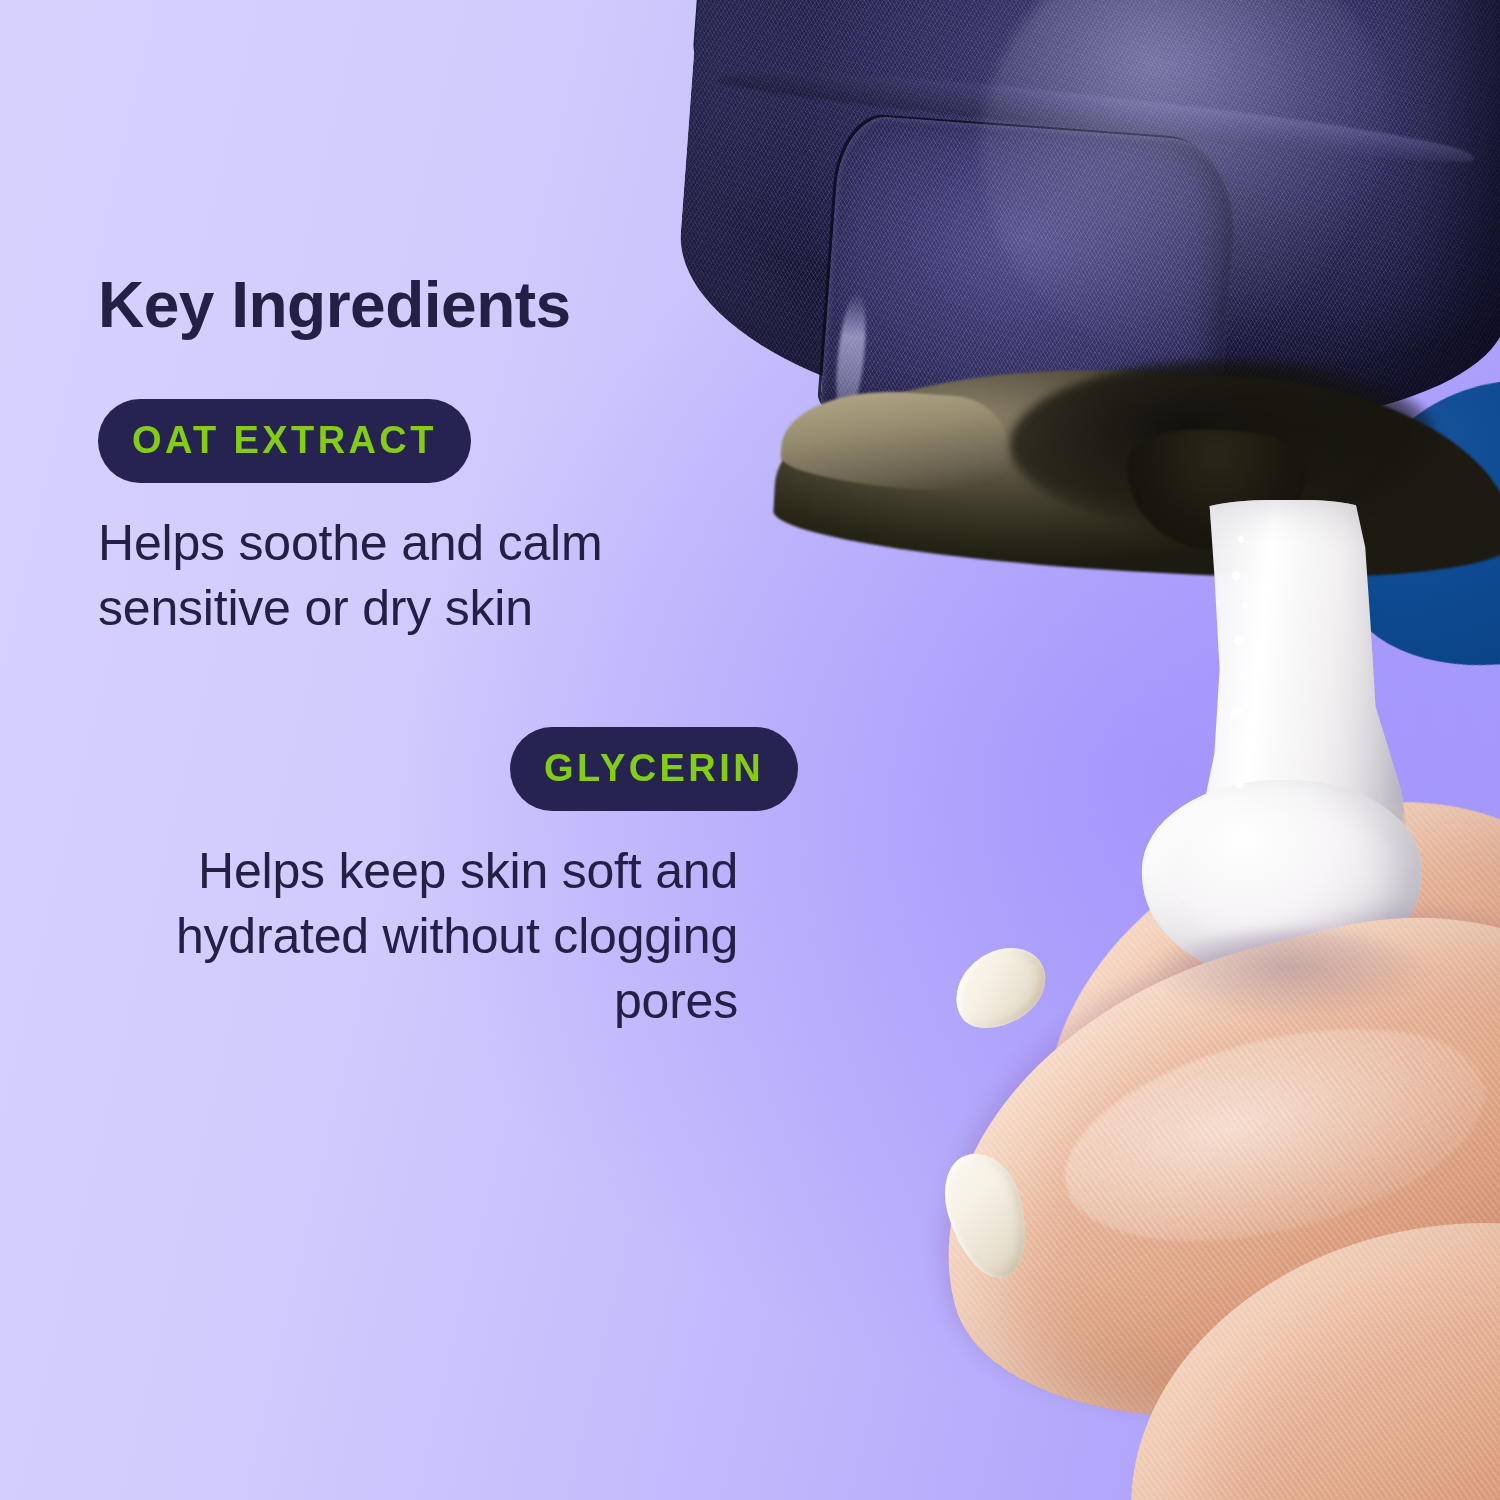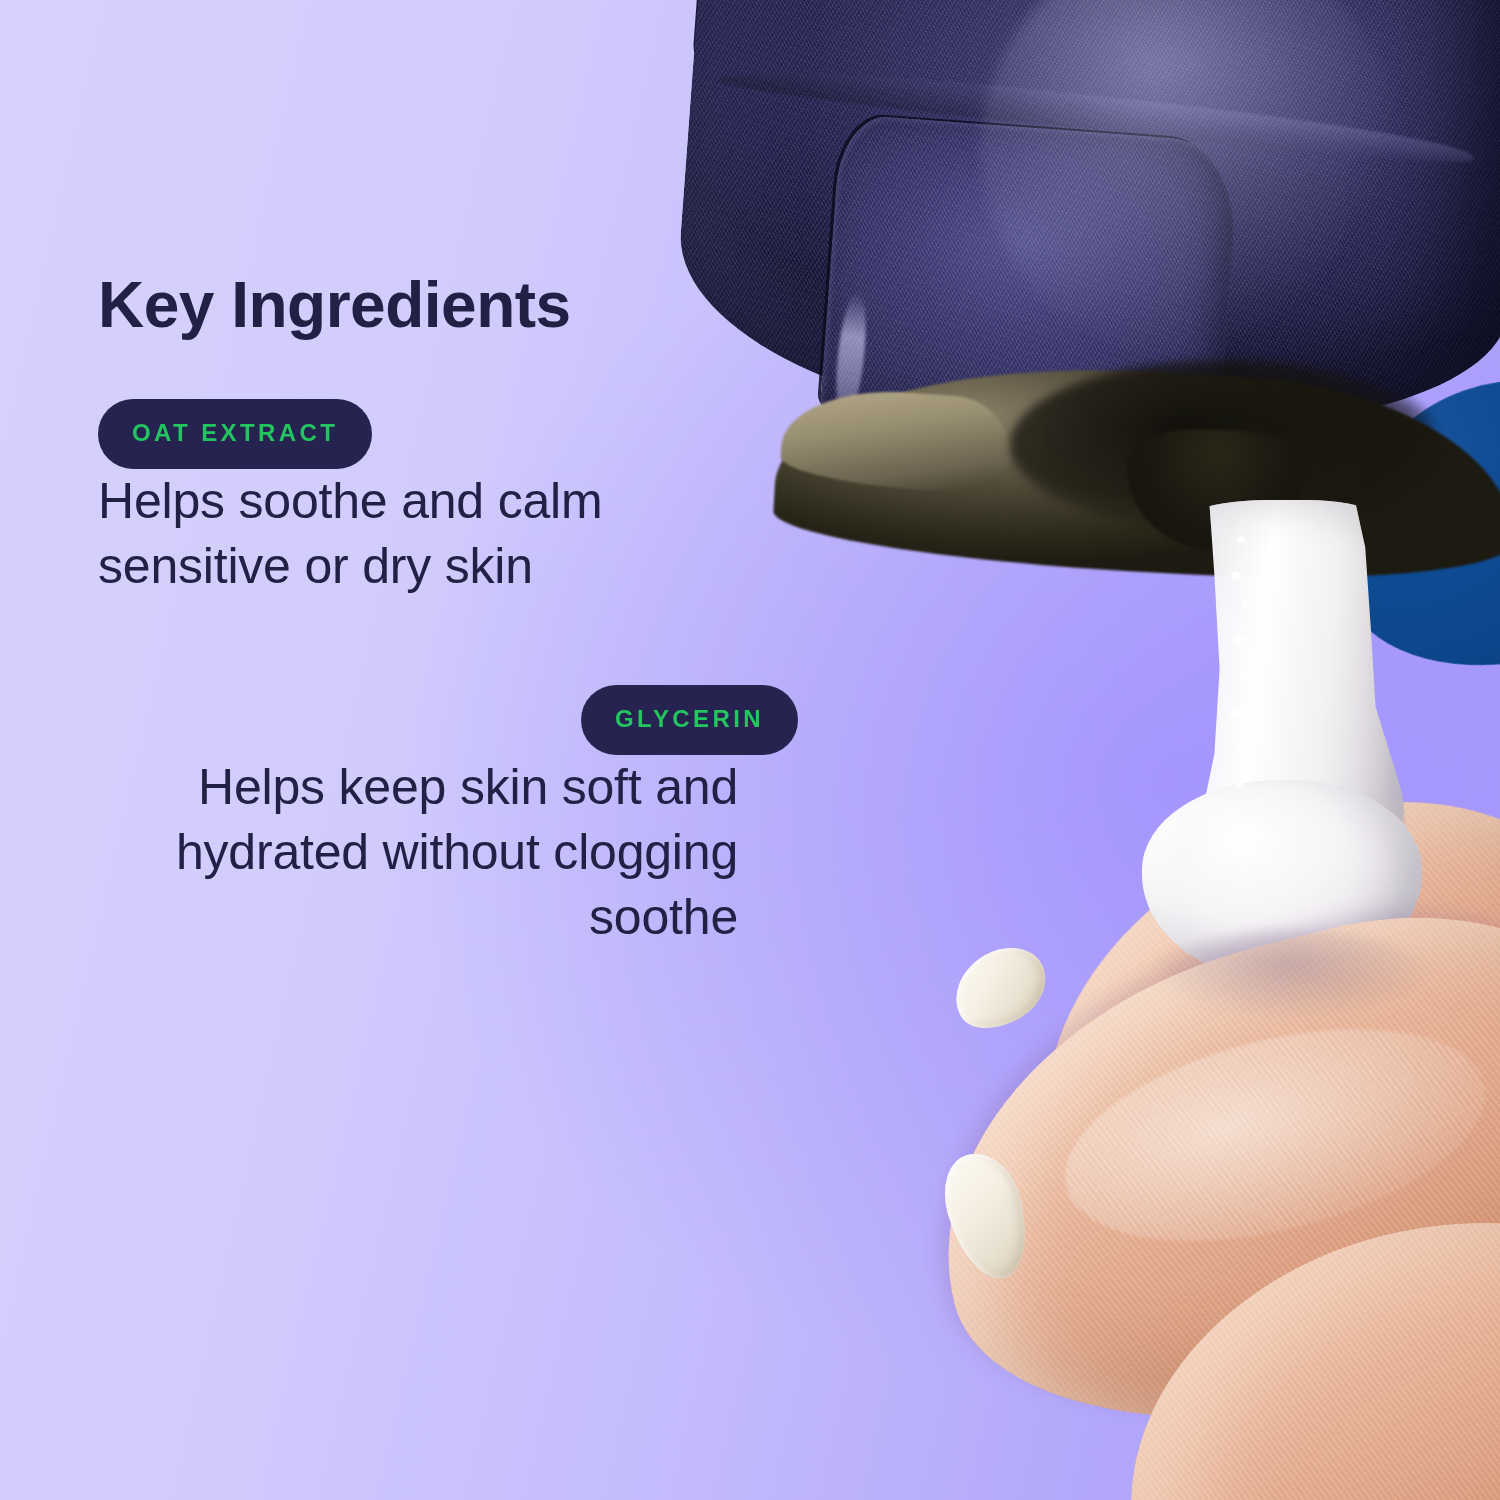--- a/index.html
+++ b/index.html
@@ -307,29 +307,30 @@
     line-height:1.05;
     color:#232046;
   }
   .ing-block { margin-top:0; }
   .ing-block.first { margin-top:60px; }
   .ing-block.second { margin-top:86px;text-align:right; }
 
   .pill {
     display:inline-block;
     background:#262350;
-    color:#22c55e;
-    font-size:24px;
+    color:#84cc16;
+    font-size:38px;
     font-weight:700;
     letter-spacing:3.4px;
     line-height:1;
     padding:22px 34px 24px 34px;
     border-radius:999px;
   }
   .desc {
+    margin-top:28px;
     font-size:50px;
     font-weight:400;
     line-height:1.30;
     color:#232046;
     letter-spacing:-0.2px;
     max-width:640px;
   }
 </style>
 </head>
 <body>
@@ -373,17 +374,17 @@
 
     <h1 class="headline">Key Ingredients</h1>
 
     <div class="ing-block first">
       <span class="pill">OAT EXTRACT</span>
       <p class="desc">Helps soothe and calm sensitive or dry skin</p>
     </div>
 
     <div class="ing-block second">
       <span class="pill">GLYCERIN</span>
-      <p class="desc">Helps keep skin soft and hydrated without clogging soothe</p>
+      <p class="desc">Helps keep skin soft and hydrated without clogging pores</p>
     </div>
 
   </div>
 </div>
 
 </body></html>

